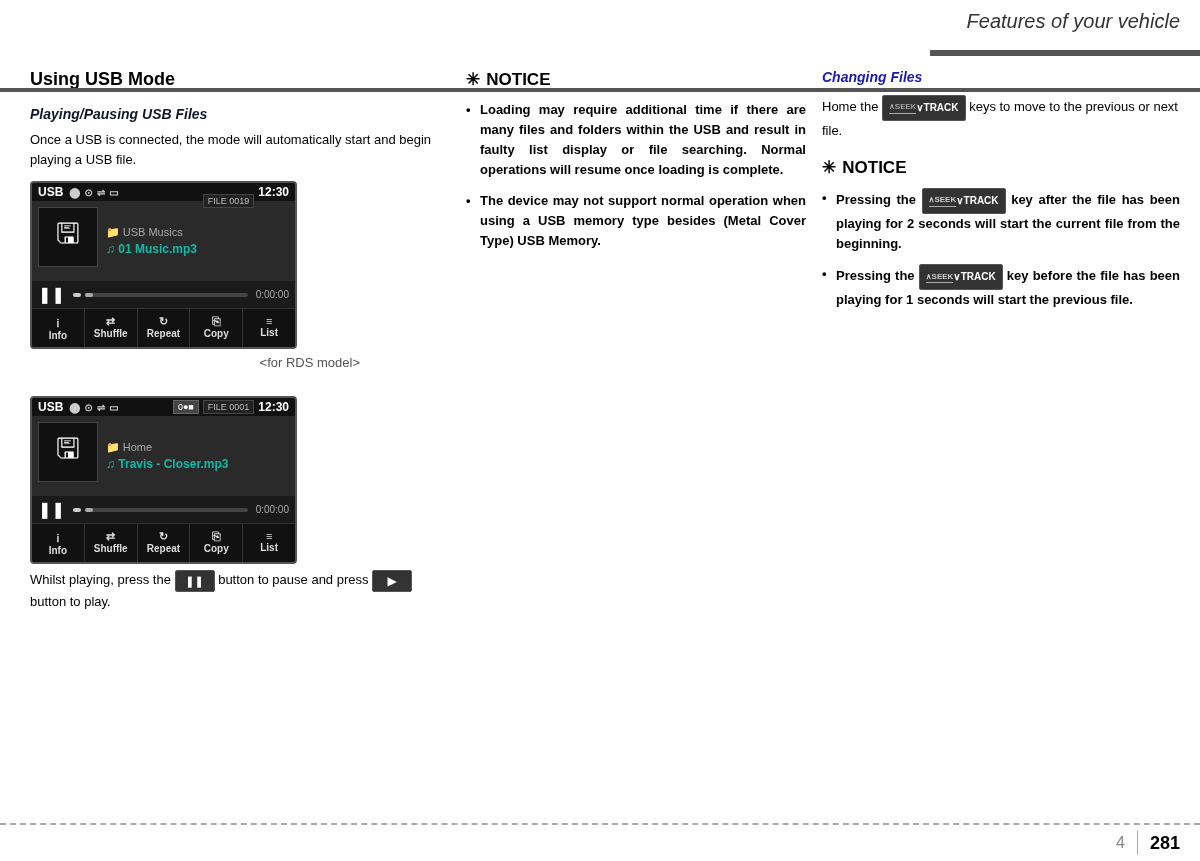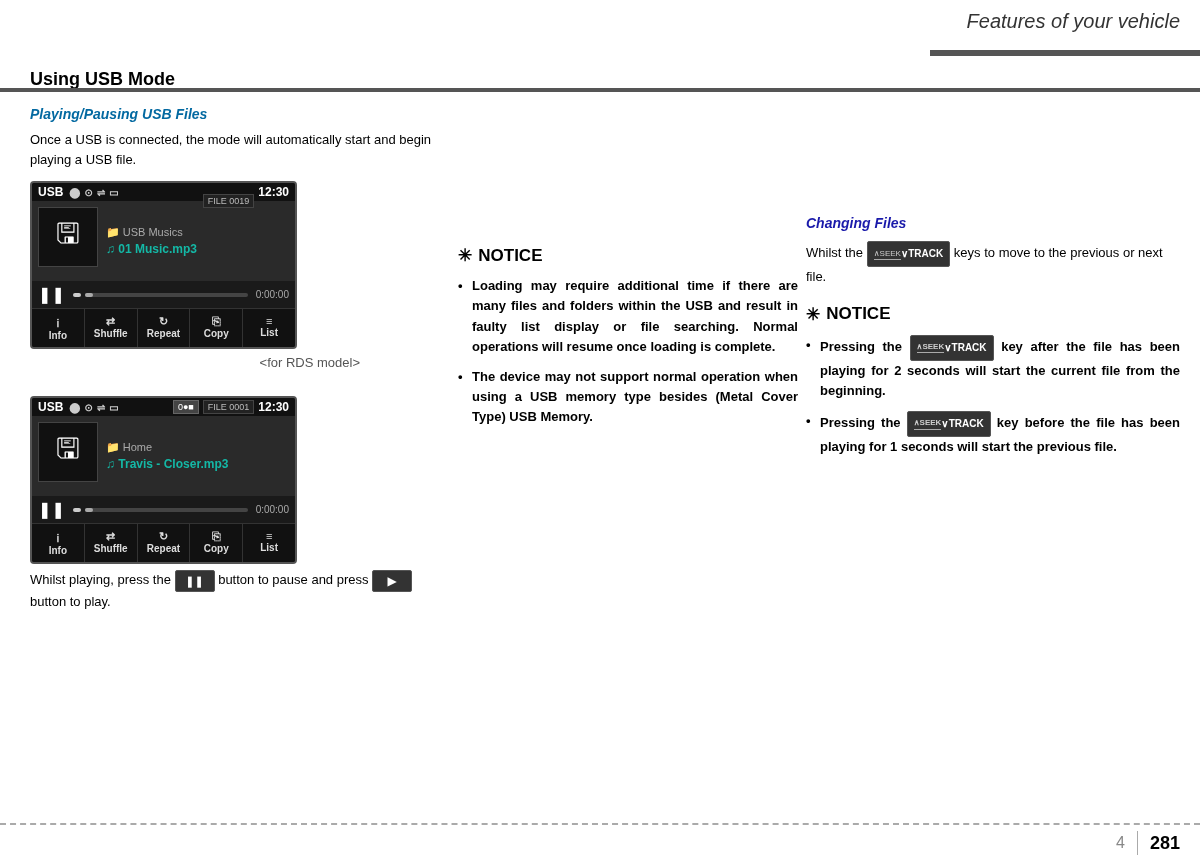--- a/index.html
+++ b/index.html
@@ -40,39 +40,38 @@
       right: 0;
       width: 270px;
       height: 6px;
       background: #555;
     }
 
     
     .main {
       display: flex;
       padding: 20px 20px 0 30px;
-      gap: 8px;
-      align-items: center;
+      gap: 16px;
     }
 
     
     .col-left {
       width: 420px;
       flex-shrink: 0;
     }
     .section-title {
       font-size: 18px;
       font-weight: bold;
       margin-bottom: 16px;
       margin-top: 10px;
     }
     .subsection-title {
       font-style: italic;
       font-weight: bold;
-      color: #0369a1;
+      color: #0f172a;
       font-size: 14px;
       margin-bottom: 8px;
     }
     .body-text {
       font-size: 13px;
       line-height: 1.5;
       margin-bottom: 12px;
     }
 
     
@@ -538,21 +537,21 @@
       <ul class="notice-bullets">
         <li>Loading may require additional time if there are many files and folders within the USB and result in faulty list display or file searching. Normal operations will resume once loading is complete.</li>
         <li>The device may not support normal operation when using a USB memory type besides (Metal Cover Type) USB Memory.</li>
       </ul>
     </div>
   </div>
 
   <div class="col-right">
     <div class="changing-files-title">Changing Files</div>
     <p class="changing-files-text">
-      <span>Whilst the</span>
+      <span>Home the</span>
       <span class="seek-btn">
         <span class="seek-top">∧SEEK</span>
         <span class="seek-bottom">∨TRACK</span>
       </span>
       <span>keys to move to the previous or next file.</span>
     </p>
 
     <div class="notice-box">
       <div class="notice-title">
         <span>✳</span>

